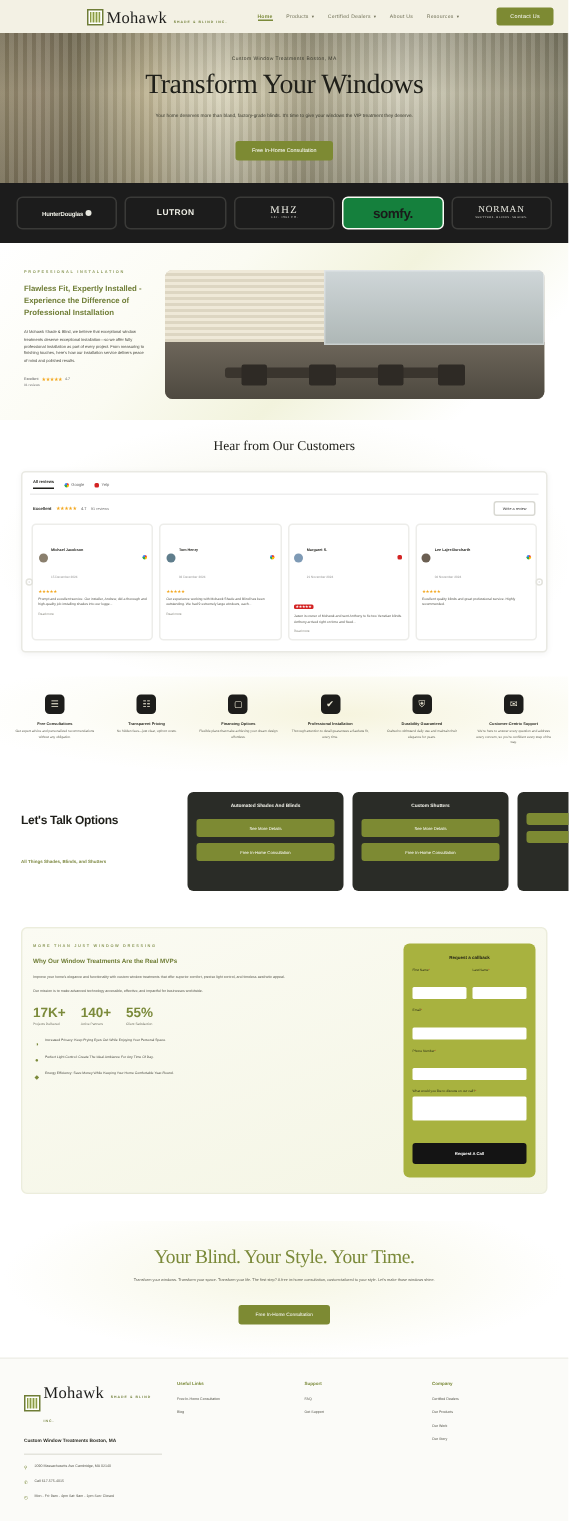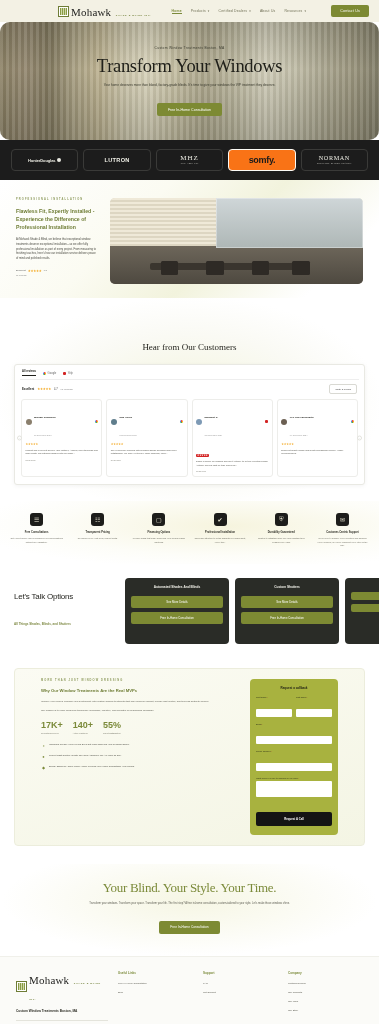--- a/index.html
+++ b/index.html
@@ -40,24 +40,23 @@
   .nav-item.active { color: #7b8a3a; font-weight: bold; border-bottom: 1px solid #7b8a3a; }
   .caret { font-size: 3px; }
   .btn-contact {
     margin-left: auto; background: #7d8a33; color: #fff;
     font-size: 3.6px; padding: 4px 9px; border-radius: 2px;
     border: none; cursor: pointer; letter-spacing: .2px;
   }
 
   
   .hero {
-    height: 118px; position: relative; overflow: hidden;
+    height: 100px; position: relative; overflow: hidden;
     display: flex; flex-direction: column; align-items: center; justify-content: center;
     text-align: center;
-    border-radius: 10px;
   }
   .hero-bg {
     position: absolute; inset: 0;
     background:
       linear-gradient(90deg,
         #9a8e70 0%, #a1947a 7%, #8e8468 13%, #b7ad8e 19%,
         #cfc39f 26%, #e3dcc0 33%, #efe9cf 39%, #d9d2b4 46%,
         #bfb89c 54%, #cfcab0 62%, #e6e2cd 70%, #d3cfb8 78%,
         #b9b49c 86%, #a9a38a 93%, #8e8a74 100%);
   }
@@ -82,21 +81,21 @@
   
   .brands {
     background: #1c1c1c; padding: 9px 11px;
     display: flex; gap: 5px; align-items: stretch;
   }
   .brand {
     flex: 1; border: 1px solid #3a3a38; border-radius: 4px;
     height: 22px; display: flex; align-items: center; justify-content: center;
     color: #efefe6;
   }
-  .brand.alt { background: #f97316; border-color: #fbfbf6; color: #1a1a1a; }
+  .brand.alt { background: #15803d; border-color: #fbfbf6; color: #1a1a1a; }
   .brand-hd { font-size: 4px; font-weight: bold; letter-spacing: -.1px; display: flex; align-items: center; gap: 2px; }
   .dot { width: 4px; height: 4px; background: #e8e8e0; border-radius: 50%; display: inline-block; }
   .brand-lutron { font-size: 5.6px; font-weight: bold; letter-spacing: .3px; }
   .brand-mhz { font-family: "Liberation Serif", serif; font-size: 7px; letter-spacing: 1px; text-align: right; line-height: 1; }
   .brand-mhz small { display: block; font-size: 1.9px; letter-spacing: .5px; margin-top: 1px; }
   .brand-somfy { font-size: 9px; font-weight: bold; letter-spacing: -.3px; }
   .brand-norman { font-family: "Liberation Serif", serif; font-size: 6.2px; letter-spacing: .6px; text-align: center; line-height: 1; }
   .brand-norman small { display: block; font-size: 1.8px; letter-spacing: .4px; margin-top: 1.5px; }
 
   
@@ -140,21 +139,21 @@
     background: #2e2a25; border-radius: 1.5px;
   }
 
   
   .reviews-wrap {
     padding: 12px 0 16px;
     background: radial-gradient(ellipse at 50% 52%,#f3f4dc 0%,#fafaf4 46%,#ffffff 72%);
   }
   .section-title {
     font-family: "Liberation Serif", serif; font-size: 9px; color: #1f1f1a;
-    text-align: center; margin-bottom: 12px; margin-top: 32px;
+    text-align: center; margin-bottom: 12px;
   }
   .rv-panel {
     margin: 0 14px; background: #fff; border: 1px solid #e9e9e3;
     border-radius: 3px; padding: 5px 5px 7px;
     box-shadow: 0 1px 4px rgba(0,0,0,.05);
   }
   .rv-tabs { display: flex; gap: 7px; align-items: center; padding: 0 2px 3px; border-bottom: 1px solid #eee; }
   .rv-tab { font-size: 2.7px; color: #6a6a6a; display: flex; align-items: center; gap: 1.5px; cursor: pointer; }
   .rv-tab.active { color: #1f1f1a; font-weight: bold; border-bottom: 1px solid #1f1f1a; padding-bottom: 2px; }
   .g-ico { width: 3px; height: 3px; border-radius: 50%; background: conic-gradient(#ea4335 0 25%,#fbbc05 0 50%,#34a853 0 75%,#4285f4 0); display:inline-block; }
@@ -203,39 +202,39 @@
     width: 13px; height: 13px; border-radius: 3px; background: #1d1d1b;
     margin: 0 auto 5px; display: flex; align-items: center; justify-content: center;
     color: #f0ecd8; font-size: 6px;
   }
   .feat-t { font-size: 2.6px; font-weight: bold; color: #2c2c24; margin-bottom: 3px; line-height: 1.3; }
   .feat-d { font-size: 2.2px; color: #6b6b60; line-height: 1.65; }
 
   
   .options { display: flex; padding: 14px 0 16px 14px; gap: 7px; align-items: flex-start; }
   .opt-left { width: 104px; padding-top: 14px; flex: none; }
-  .opt-title { font-size: 8px; font-weight: normal; color: #1f1f1a; margin-bottom: 21px; letter-spacing: -.2px; }
+  .opt-title { font-size: 8px; font-weight: bold; color: #1f1f1a; margin-bottom: 21px; letter-spacing: -.2px; }
   .opt-sub { font-size: 3px; color: #7f8a45; font-weight: bold; }
   .opt-cards { display: flex; gap: 6px; }
   .opt-card {
     width: 104px; flex: none; background: #2a2c27; border-radius: 4px;
     padding: 7px 6px 16px; text-align: center;
   }
   .opt-card-t { font-size: 3.2px; color: #f2f2ea; font-weight: bold; margin-bottom: 7px; }
   .opt-btn {
     display: block; width: 100%; background: #7d8a33; color: #fff; border: none;
     font-size: 2.8px; padding: 4px 0; border-radius: 2px; margin-bottom: 4px; cursor: pointer;
   }
 
   
   .mvp-wrap { padding: 8px 14px 18px; }
   .mvp {
     background: linear-gradient(160deg,#fbfbf3 0%,#f4f5e4 100%);
     border: 1px solid #eceddc; border-radius: 4px;
-    display: flex; padding: 10px 26px; gap: 9px;
+    display: flex; padding: 10px 7px; gap: 9px;
   }
   .mvp-left { flex: 1; }
   .mvp-h { font-size: 4.2px; color: #6f7d36; font-weight: bold; margin-bottom: 6px; line-height: 1.4; }
   .mvp-p { font-size: 2.4px; color: #5a5a50; line-height: 1.75; margin-bottom: 5px; }
   .stats { display: flex; gap: 10px; margin: 8px 0 9px; }
   .stat-v { font-family: "Liberation Sans", sans-serif; font-size: 9px; font-weight: bold; color: #7b8a3a; line-height: 1; }
   .stat-l { font-size: 2.2px; color: #77776a; margin-top: 2px; }
   .benefit { display: flex; gap: 3px; align-items: flex-start; margin-bottom: 6px; }
   .b-ico { width: 5px; height: 5px; flex: none; color: #7b8a3a; font-size: 4px; line-height: 5px; text-align: center; }
   .b-t { font-size: 2.3px; color: #4a4a42; line-height: 1.6; }

